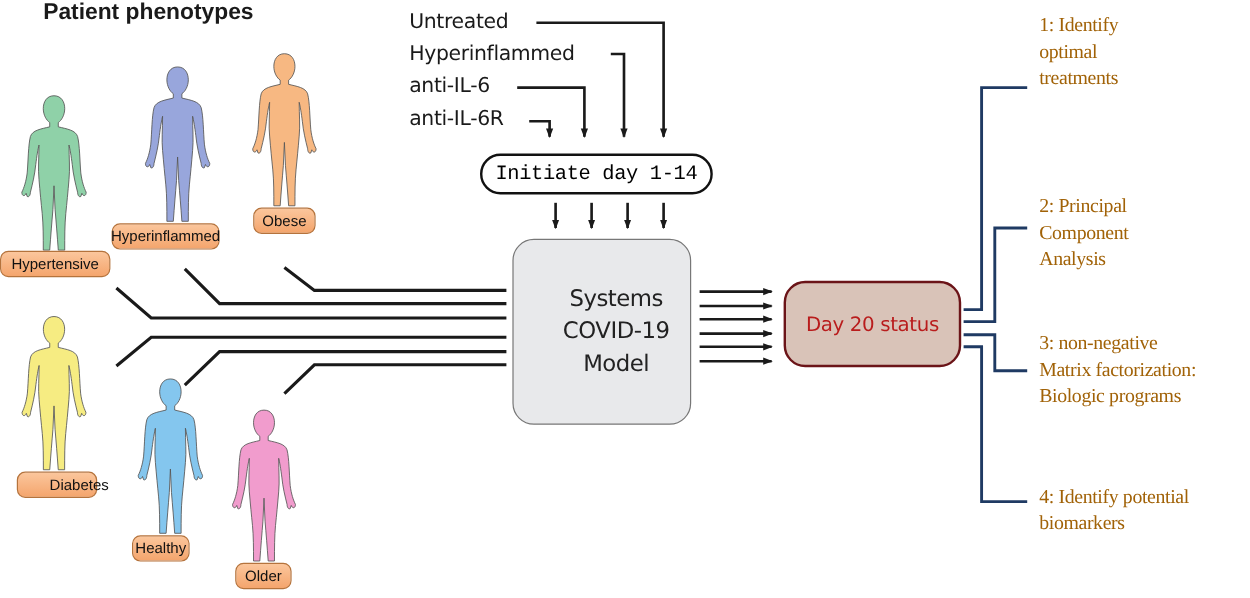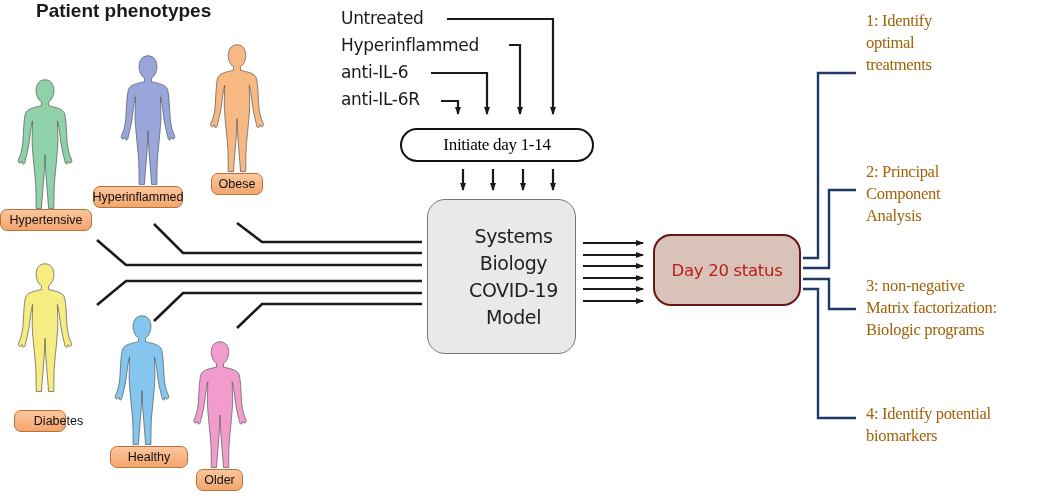--- a/index.html
+++ b/index.html
@@ -4,21 +4,21 @@
   <style>
     html, body { margin: 0; padding: 0; background: #ffffff; }
     body { width: 1042px; height: 498px; position: relative; overflow: hidden; font-family: "Liberation Sans", sans-serif; }
     #canvas { position: absolute; left: 0; top: 0; }
     .title { position: absolute; left: 36px; top: 0px; font-size: 19px; font-weight: bold; color: #1a1a1a; font-family: "Liberation Sans", sans-serif; }
     .plabel { position: absolute; height: 22px; border: 1.3px solid #b5733c; border-radius: 7px;
       background: linear-gradient(#fbc69c, #f4a56d); color: #111; font-size: 12.5px;
       display: flex; align-items: center; justify-content: center; font-family: "Liberation Sans", sans-serif; box-sizing: border-box; }
     .treat { position: absolute; font-size: 17px; color: #1a1a1a; font-family: "DejaVu Sans", sans-serif; letter-spacing: -0.3px; }
     .initiate { position: absolute; left: 400px; top: 128px; width: 194px; height: 34px; border: 2px solid #111; border-radius: 18px;
-      display: flex; align-items: center; justify-content: center; font-size: 17px; font-family: Liberation Serif, serif; box-sizing: border-box; background: #fff; letter-spacing: -0.3px;}
+      display: flex; align-items: center; justify-content: center; font-size: 17px; font-family: Liberation Mono, monospace; box-sizing: border-box; background: #fff; letter-spacing: -0.3px;}
     .model { position: absolute; left: 427px; top: 199px; width: 149px; height: 155px; border: 1.3px solid #777; border-radius: 18px;
       background: #e8e9eb; display: flex; align-items: center; justify-content: center; text-align: center;
       font-size: 19px; line-height: 27px; color: #222; font-family: "DejaVu Sans", sans-serif; box-sizing: border-box; letter-spacing: -0.4px; padding-left: 24px; }
     .status { position: absolute; left: 653px; top: 234px; width: 148px; height: 72px; border: 2px solid #6b1418; border-radius: 18px;
       background: #d9c3b8; display: flex; align-items: center; justify-content: center; font-size: 16.5px; color: #b91c1c;
       font-family: "DejaVu Sans", sans-serif; box-sizing: border-box; letter-spacing: -0.3px; }
     .outcome { position: absolute; font-size: 16.5px; line-height: 22px; color: #a16207; font-family: Liberation Serif, serif; letter-spacing: -0.3px; white-space: pre-line; }
   </style>
 </head>
 <body>
@@ -77,37 +77,36 @@
     <polyline points="803,279 829,279 829,309 856,309"></polyline>
     <polyline points="803,289 818,289 818,418 856,418"></polyline>
   </g>
 </svg>
 
 <div class="title">Patient phenotypes</div>
 
 <div class="plabel" style="left:0px;top:209px;width:92px;">Hypertensive</div>
 <div class="plabel" style="left:93px;top:186px;width:90px;">Hyperinflammed</div>
 <div class="plabel" style="left:211px;top:173px;width:52px;">Obese</div>
-<div class="plabel" style="left:14px;top:410px;width:52px;padding-left:37px;">Diabetes</div>
-<div class="plabel" style="left:110px;top:446px;width:78px;">Healthy</div>
+<div class="plabel" style="left:14px;top:393px;width:67px;padding-left:37px;">Diabetes</div>
+<div class="plabel" style="left:110px;top:446px;width:48px;">Healthy</div>
 <div class="plabel" style="left:196px;top:469px;width:47px;">Older</div>
 
 <div class="treat" style="left:341px;top:8px;">Untreated</div>
 <div class="treat" style="left:341px;top:35px;">Hyperinflammed</div>
 <div class="treat" style="left:341px;top:62px;">anti-IL-6</div>
 <div class="treat" style="left:341px;top:89px;">anti-IL-6R</div>
 
 <div class="initiate">
   <span>Initiate day 1-14</span>
 </div>
 
 <div class="model">
   <div>
     <div>Systems</div>
-    <div>Biology</div>
     <div>COVID-19</div>
     <div>Model</div>
   </div>
 </div>
 
 <div class="status">
   <span>Day 20 status</span>
 </div>
 
 <div class="outcome" style="left:866px;top:10px;">1: Identify

